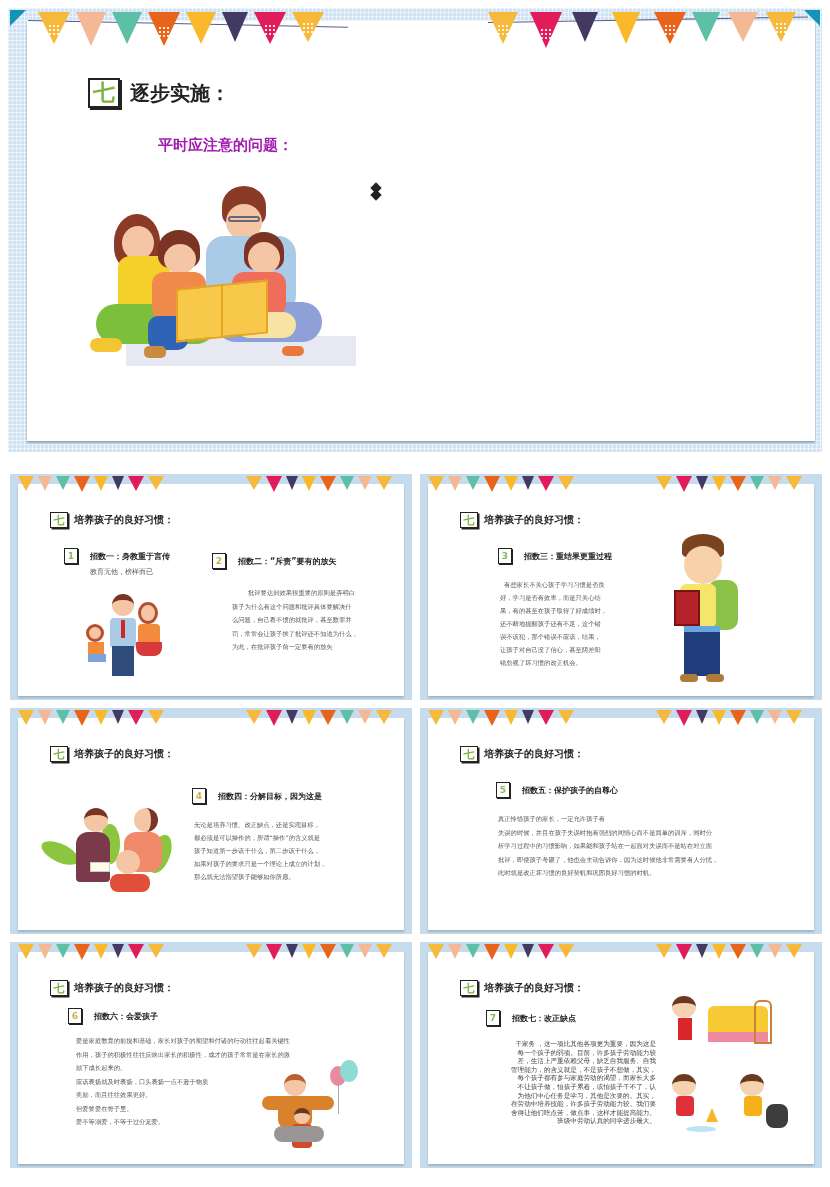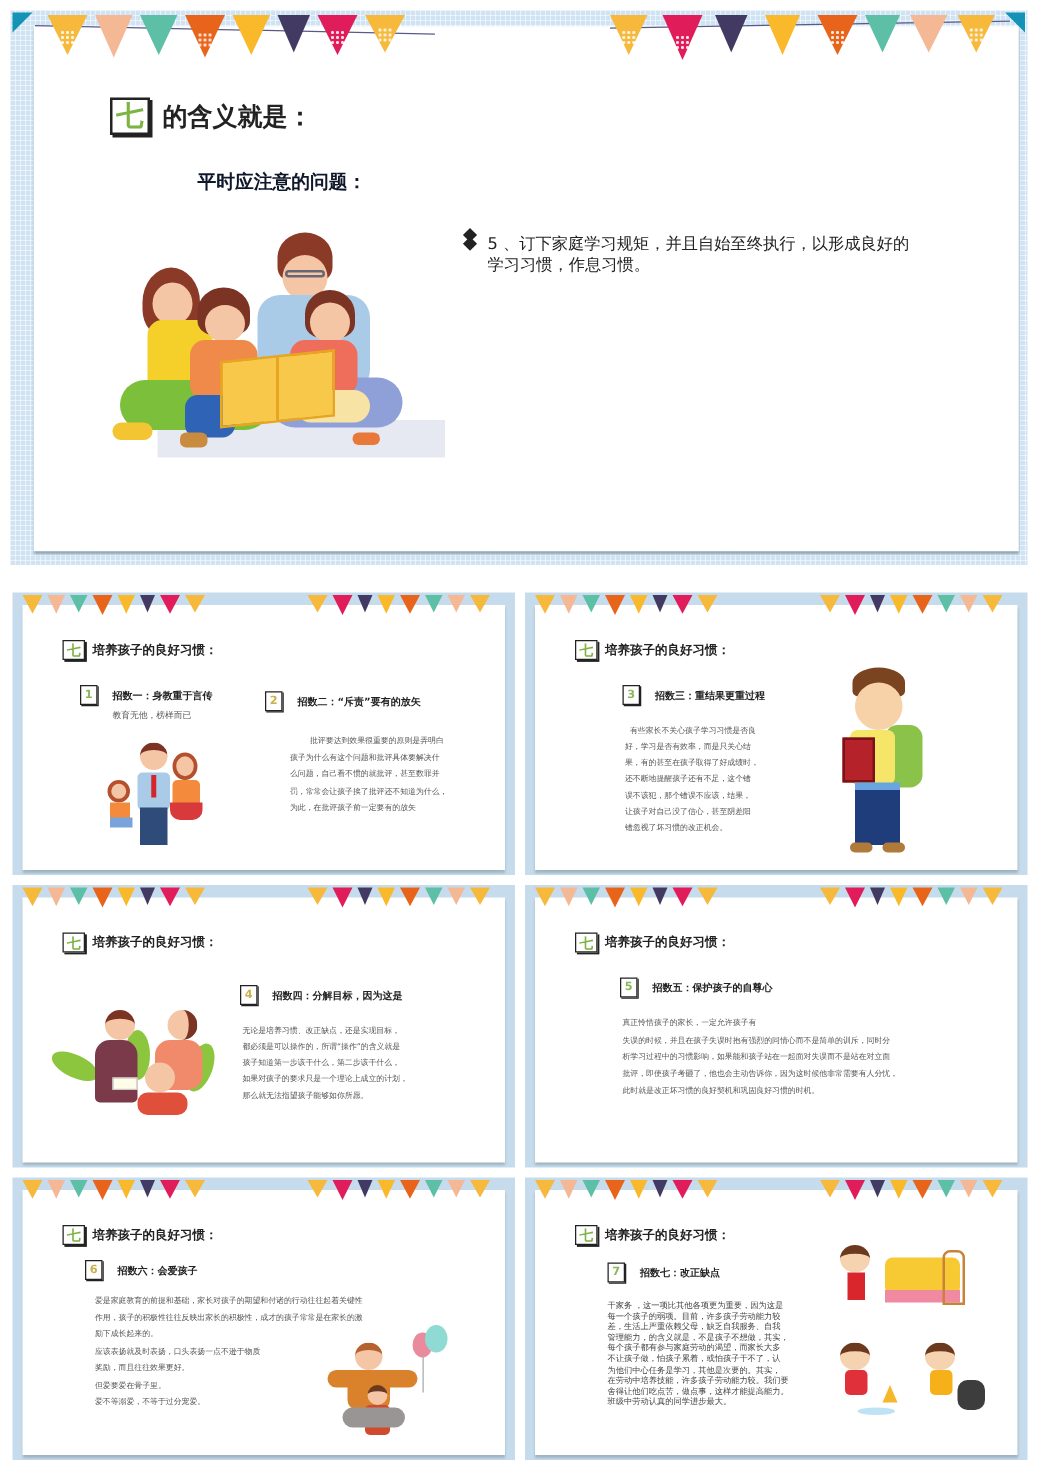--- a/index.html
+++ b/index.html
@@ -45,31 +45,31 @@
 
   
   .num-box {
     display: inline-flex; align-items: center; justify-content: center;
     border: 2px solid #222; background: #fff; color: #7cb342;
     box-shadow: 2px 2px 0 #222; font-family: "DejaVu Sans", sans-serif;
   }
   .section-title { position: absolute; display: flex; align-items: center; font-weight: bold; color: #222; }
   .main-title .num-box { width: 32px; height: 30px; font-size: 22px; margin-right: 10px; }
   .main-title { left: 88px; top: 78px; font-size: 20px; }
-  .subtitle { position: absolute; left: 158px; top: 136px; font-size: 15px; font-weight: bold; color: #0f172a; }
+  .subtitle { position: absolute; left: 158px; top: 136px; font-size: 15px; font-weight: bold; color: #a21caf; }
 
   .thumb-title { left: 40px; top: 38px; font-size: 10px; }
   .thumb-title .num-box { width: 18px; height: 16px; font-size: 11px; margin-right: 6px; border-width: 1.5px; box-shadow: 1.5px 1.5px 0 #222; }
 
   .tip-head { position: absolute; display: flex; align-items: center; font-size: 8px; font-weight: bold; color: #222; }
   .tip-head .num-box { width: 14px; height: 16px; font-size: 9px; margin-right: 12px; border-width: 1.5px; box-shadow: 1px 1px 0 #222; color: #c9b24a; }
   .tip-head .num-box.green { color: #8bb85a; }
 
   .body-text { position: absolute; font-size: 6.3px; color: #555; line-height: 13.5px; }
-  .body-text.tight { line-height: 8.6px; font-size: 6.6px; color: #444; }
+  .body-text.tight { line-height: 8.6px; font-size: 6.6px; color: #444; text-align: right; }
 
   
   .bullets { position: absolute; left: 372px; top: 180px; width: 360px; list-style: none; }
   .bullets li { position: relative; padding-left: 18px; font-size: 13px; line-height: 17px; color: #222; margin-bottom: 7px; }
   .bullets li .diamond { position: absolute; left: 0; top: 4px; width: 8px; height: 8px; background: #222; transform: rotate(45deg); }
 
   
   .illus { position: absolute; }
   .shape { position: absolute; }
 </style>
@@ -102,21 +102,21 @@
     <div class="flag" style="margin-left:14px;border-left:14px solid transparent;border-right:14px solid transparent;border-top:32px solid #f9b92a;"></div>
     <div class="flag dots" style="margin-left:14px;border-left:16px solid transparent;border-right:16px solid transparent;border-top:32px solid #e8641b;"></div>
     <div class="flag" style="margin-left:6px;border-left:14px solid transparent;border-right:14px solid transparent;border-top:30px solid #5cbfa6;"></div>
     <div class="flag" style="margin-left:8px;border-left:15px solid transparent;border-right:15px solid transparent;border-top:30px solid #f5b895;"></div>
     <div class="flag dots" style="margin-left:8px;border-left:15px solid transparent;border-right:15px solid transparent;border-top:30px solid #f6b93b;"></div>
   </div>
 </div>
 
 <div class="section-title main-title">
   <span class="num-box">七</span>
-  <span>的含义就是：</span>
+  <span>逐步实施：</span>
 </div>
 <div class="subtitle">平时应注意的问题：</div>
 
 <div class="illus" style="left:86px;top:186px;width:270px;height:190px;">
   <div class="shape" style="left:40px;top:150px;width:230px;height:30px;background:#e6e9f2;"></div>
 
   <div class="shape" style="left:28px;top:28px;width:46px;height:56px;border-radius:50% 50% 40% 40%;background:#8a3a26;"></div>
   <div class="shape" style="left:36px;top:40px;width:32px;height:34px;border-radius:50%;background:#f5c6a5;"></div>
   <div class="shape" style="left:32px;top:70px;width:52px;height:60px;border-radius:12px;background:#f5d02a;"></div>
   <div class="shape" style="left:10px;top:118px;width:120px;height:40px;border-radius:30px;background:#7bbf3a;"></div>
@@ -138,21 +138,21 @@
   <div class="shape" style="left:162px;top:56px;width:32px;height:32px;border-radius:50%;background:#f5c6a5;"></div>
   <div class="shape" style="left:146px;top:86px;width:54px;height:44px;border-radius:12px;background:#ef6d5b;"></div>
   <div class="shape" style="left:150px;top:126px;width:60px;height:26px;border-radius:14px;background:#f7e3a3;"></div>
   <div class="shape" style="left:196px;top:160px;width:22px;height:10px;border-radius:5px;background:#e8793b;"></div>
 
   <div class="shape" style="left:90px;top:98px;width:92px;height:54px;background:linear-gradient(90deg,#f8c84a 0 49%,#e8a520 49% 51%,#f8c84a 51%);border:2px solid #e8a520;transform:skewY(-6deg);"></div>
 </div>
 
 <ul class="bullets">
   <li><span class="diamond"></span></li>
-  <li><span class="diamond"></span><span>5 、订下家庭学习规矩，并且自始至终执行，以形成良好的学习习惯，作息习惯。</span></li>
+  <li><span class="diamond"></span></li>
 </ul>
 
 <div class="slide-thumb" style="left:10px;top:474px;">
   <div class="paper"></div>
   <div class="bunting" style="left:8px;top:2px;">
     <div class="flag" style="border-left:8px solid transparent;border-right:8px solid transparent;border-top:15px solid #f6b93b;"></div>
     <div class="flag" style="margin-left:4px;border-left:7px solid transparent;border-right:7px solid transparent;border-top:15px solid #f5b895;"></div>
     <div class="flag" style="margin-left:4px;border-left:7px solid transparent;border-right:7px solid transparent;border-top:14px solid #5cbfa6;"></div>
     <div class="flag" style="margin-left:4px;border-left:8px solid transparent;border-right:8px solid transparent;border-top:16px solid #e8641b;"></div>
     <div class="flag" style="margin-left:4px;border-left:7px solid transparent;border-right:7px solid transparent;border-top:15px solid #f9b92a;"></div>

